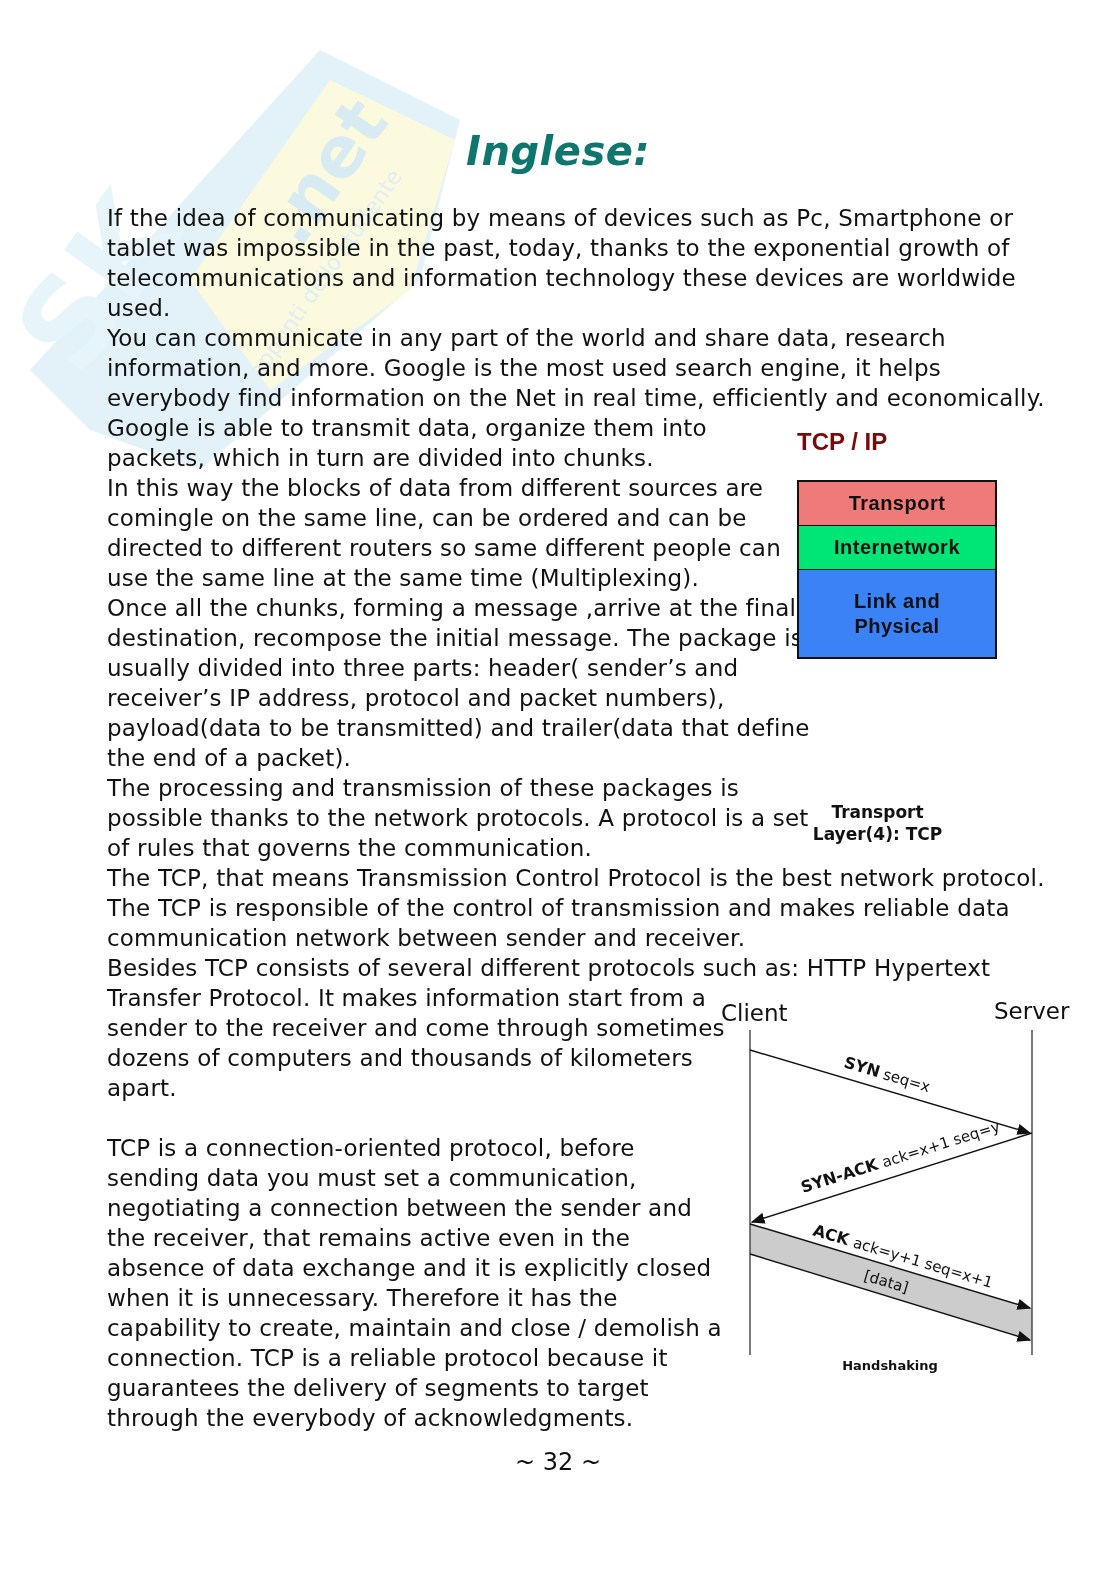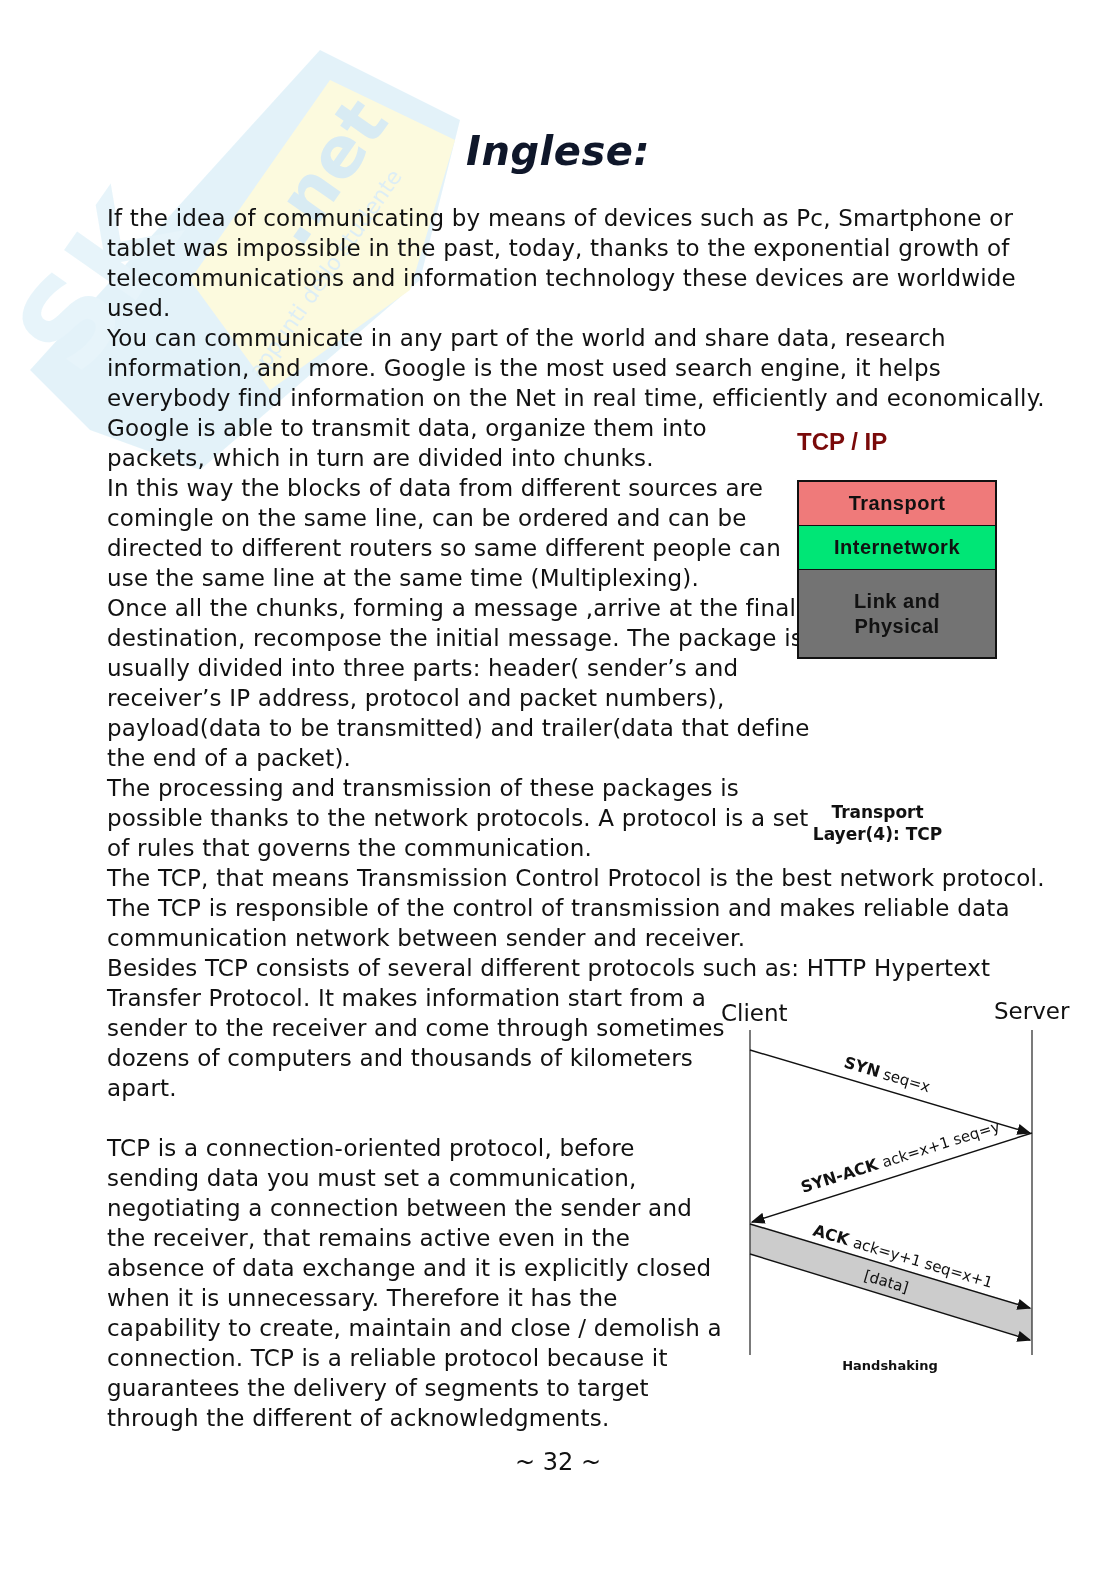--- a/index.html
+++ b/index.html
@@ -1,21 +1,21 @@
 <!DOCTYPE html>
 <html><head>
 <meta charset="utf-8">
 <style>
   html, body { margin: 0; padding: 0; background: #ffffff; }
   body { width: 1116px; height: 1579px; position: relative; overflow: hidden;
          font-family: "DejaVu Sans", sans-serif; color: #111111; }
   .watermark { position: absolute; left: 0; top: 0; width: 1116px; height: 1579px; pointer-events: none; }
   .title { position: absolute; left: 0; width: 1116px; top: 128px; text-align: center;
            font-family: "DejaVu Sans", sans-serif; font-weight: bold; font-style: italic;
-           font-size: 40px; color: #0f172a; letter-spacing: 0.5px; }
+           font-size: 40px; color: #0f766e; letter-spacing: 0.5px; }
   .line { position: absolute; left: 107px; font-size: 23px; line-height: 30px; white-space: nowrap;
           color: #111111; letter-spacing: 0.2px; }
   .stack-title { position: absolute; left: 797px; width: 198px; top: 428px; text-align: left;
                  font-family: "Liberation Sans", sans-serif; font-weight: bold; font-size: 24px; color: #7a0a0a; }
   .stack { position: absolute; left: 797px; top: 480px; width: 196px; border: 2px solid #111; }
   .layer { display: flex; align-items: center; justify-content: center; text-align: center;
            font-family: "Liberation Sans", sans-serif; font-weight: bold; font-size: 20px; color: #111;
            border-bottom: 1px solid #111; letter-spacing: 0.5px; line-height: 25px; }
   .layer:last-child { border-bottom: none; }
   .caption { position: absolute; font-family: "DejaVu Sans", sans-serif; font-weight: bold; font-size: 17px;
@@ -71,29 +71,29 @@
   <div class="line" style="top:1073px">apart.</div>
   <div class="line" style="top:1133px">TCP is a connection-oriented protocol, before</div>
   <div class="line" style="top:1163px">sending data you must set a communication,</div>
   <div class="line" style="top:1193px">negotiating a connection between the sender and</div>
   <div class="line" style="top:1223px">the receiver, that remains active even in the</div>
   <div class="line" style="top:1253px">absence of data exchange and it is explicitly closed</div>
   <div class="line" style="top:1283px">when it is unnecessary. Therefore it has the</div>
   <div class="line" style="top:1313px">capability to create, maintain and close / demolish a</div>
   <div class="line" style="top:1343px">connection. TCP is a reliable protocol because it</div>
   <div class="line" style="top:1373px">guarantees the delivery of segments to target</div>
-  <div class="line" style="top:1403px">through the different of acknowledgments.</div>
+  <div class="line" style="top:1403px">through the everybody of acknowledgments.</div>
 </div>
 
 <div>
   <div class="stack-title">TCP / IP</div>
   <div class="stack">
     <div class="layer" style="height:43px;background:#ef7a7a">Transport</div>
     <div class="layer" style="height:43px;background:#00e676">Internetwork</div>
-    <div class="layer" style="height:87px;background:#737373;padding:0 30px">Link and Physical</div>
+    <div class="layer" style="height:87px;background:#3b82f6;padding:0 30px">Link and Physical</div>
   </div>
   <div class="caption" style="left:780px;width:195px;top:801px">
     <div>Transport</div>
     <div>Layer(4): TCP</div>
   </div>
 </div>
 
 <svg class="hs" viewBox="700 990 400 380">
   <defs>
     <marker id="arr" markerWidth="10" markerHeight="8" refX="9" refY="4" orient="auto">

